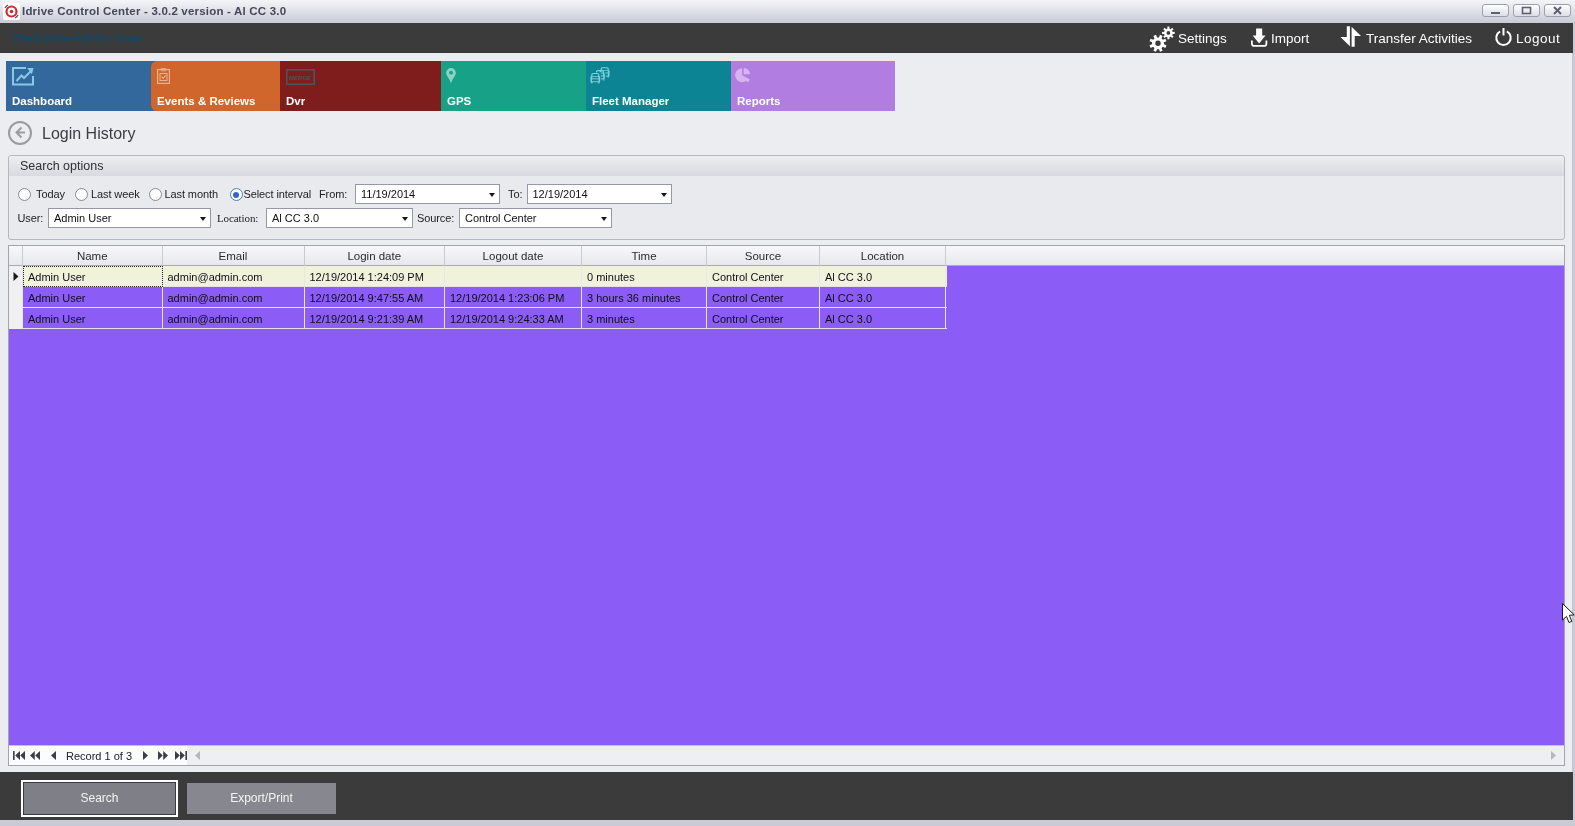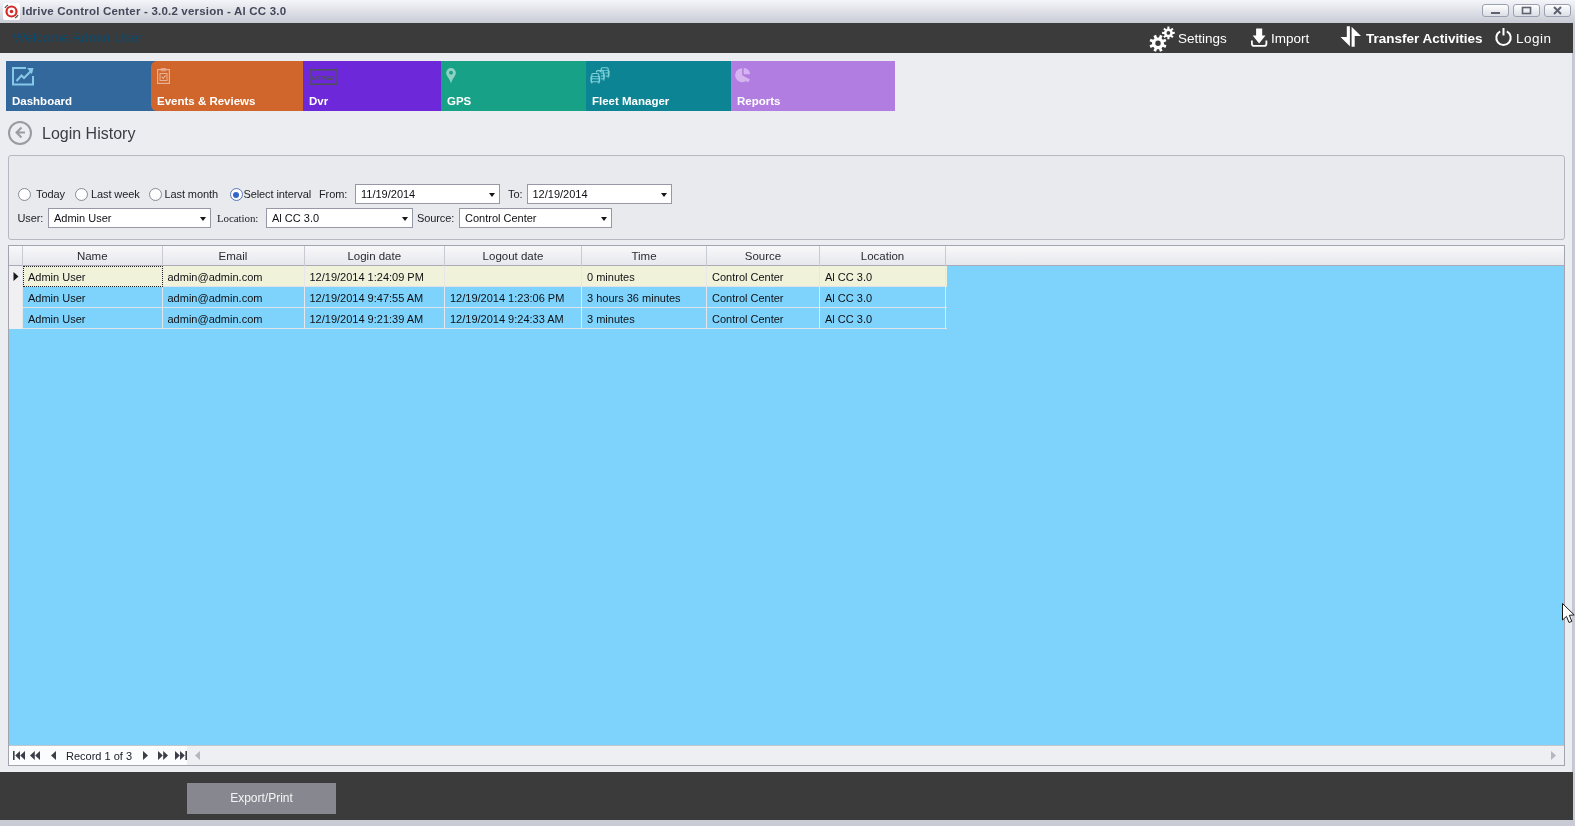--- a/index.html
+++ b/index.html
@@ -39,21 +39,21 @@
   font-size:12.5px; color:#2e2e36; padding:3px 0 0 11px; }
 .flabel { font-size:11px; letter-spacing:-0.1px; color:#1c1c22; }
 .radio { width:13px; height:13px; border-radius:50%; border:1px solid #8a8d99;
   background:radial-gradient(circle at 40% 35%, #ffffff 55%, #e7e9ee); }
 .combo { height:20px; background:#fff; border:1px solid #9699a5; font-size:11px; color:#101014;
   padding:3px 0 0 5px; }
 .combo .arr { position:absolute; right:4px; top:8px; width:0; height:0;
   border-left:3.2px solid transparent; border-right:3.2px solid transparent; border-top:4.6px solid #14141a; }
 
 
-#grid { left:8px; top:245px; width:1557px; height:521px; background:#7dd3fc; border:1px solid #a2a4af; }
+#grid { left:8px; top:245px; width:1557px; height:521px; background:#8b5cf6; border:1px solid #a2a4af; }
 #ghead { left:0; top:0; width:1555px; height:20px;
   background:linear-gradient(#f8f8fa,#e7e8ed); border-bottom:1px solid #aaabb6; }
 .hcell { position:absolute; top:0; height:20px; border-right:1px solid #c8c9d1;
   font-size:11.5px; color:#2a2a32; text-align:center; padding-top:3.5px; }
 .grow { position:absolute; left:0; height:21px; width:938px; border-bottom:1px solid #e2e3e8; }
 .gcell { position:absolute; top:0; height:21px; border-right:1px solid #e6e7ec;
   font-size:11px; color:#101014; padding:4.5px 0 0 5px; white-space:nowrap; overflow:hidden; }
 #navigator { left:0; top:499px; width:1555px; height:20px; background:#fbfcfd; border-top:1px solid #c4c6ce; }
 
 
@@ -113,48 +113,48 @@
     <path d="M5.1 0.5 h6.1 v7 h3.3 l-6.4 8 -6.4 -8 h3.4 z" fill="#fff"></path>
     <path d="M0.9 12.5 v3.2 a2.2 2.2 0 0 0 2.2 2.2 h10.1 a2.2 2.2 0 0 0 2.2 -2.2 v-3.2" fill="none" stroke="#fff" stroke-width="1.8"></path>
   </svg>
   <span style="position:absolute; left:20px; top:8px;">Import</span>
 </div>
 <div class="navitem abs" style="left:1338px;">
   <svg width="24" height="24" viewBox="0 0 24 24" style="position:absolute; top:2px;">
     <path d="M11.9 1.2 L11.9 21.3 L2.5 11.9 L8.8 11.9 L8.8 1.2 Z" fill="#fff"></path>
     <path d="M13.6 21.8 L13.6 1.7 L23 11.1 L16.7 11.1 L16.7 21.8 Z" fill="#fff"></path>
   </svg>
-  <span style="position:absolute; left:28px; top:8px;font-weight:bold;">Transfer Activities</span>
+  <span style="position:absolute; left:28px; top:8px;">Transfer Activities</span>
 </div>
 <div class="navitem abs" style="left:1494px;">
   <svg width="19" height="20" viewBox="0 0 19 20" style="position:absolute; top:4px;">
     <path d="M6.2 4.4 a7.2 7.2 0 1 0 6.6 0" fill="none" stroke="#fff" stroke-width="2"></path>
     <path d="M9.5 1 v7.5" stroke="#fff" stroke-width="2"></path>
   </svg>
-  <span style="position:absolute; left:22px; top:8px; letter-spacing:0.5px;">Login</span>
+  <span style="position:absolute; left:22px; top:8px; letter-spacing:0.5px;">Logout</span>
 </div>
 
 <div class="tile abs" style="left:6px; background:#33689c;">
   <svg width="24" height="19" viewBox="0 0 24 19" style="left:6px; top:6px;">
     <path d="M14 1 H1 V17.5 H21 V9" fill="none" stroke="#85c8e8" stroke-width="2"></path>
     <path d="M4.5 14 L9.5 8.5 L12 11 L18.5 4.5" fill="none" stroke="#85c8e8" stroke-width="2"></path>
     <path d="M15.2 1 h6.3 l-1.6 6.3 z" fill="#85c8e8"></path>
   </svg>
   <div class="lbl">Dashboard</div>
 </div>
 <div class="tile abs" style="left:151px; background:#d0662b;border-radius:6px;">
   <svg width="13" height="16" viewBox="0 0 13 16" style="left:5.5px; top:7px;">
     <rect x="0.6" y="1.6" width="11.8" height="13.8" fill="none" stroke="#e8b193" stroke-width="1.2"></rect>
     <rect x="3.8" y="0.4" width="5.4" height="2.4" rx="0.8" fill="none" stroke="#e8b193" stroke-width="0.9"></rect>
     <rect x="3" y="5.5" width="7" height="7" fill="none" stroke="#e8b193" stroke-width="1.1"></rect>
     <path d="M4.6 8.7 l1.6 1.6 2.6 -3" fill="none" stroke="#e8b193" stroke-width="1.2"></path>
   </svg>
   <div class="lbl">Events &amp; Reviews</div>
 </div>
-<div class="tile abs" style="left:303px; background:#6d28d9;">
+<div class="tile abs" style="left:280px; background:#7f1d1d;">
   <svg width="29" height="16" viewBox="0 0 29 16" style="left:5.5px; top:8px;">
     <rect x="0.8" y="0.8" width="27.4" height="14.4" fill="none" stroke="#4e525a" stroke-width="1.6"></rect>
     <text x="2.8" y="10.5" font-family="Liberation Sans, sans-serif" font-size="6" font-style="italic" font-weight="bold" fill="#4e525a">MERGE</text>
   </svg>
   <div class="lbl">Dvr</div>
 </div>
 <div class="tile abs" style="left:441px; background:#17a287;">
   <svg width="10" height="16" viewBox="0 0 10 16" style="left:5px; top:7px;">
     <path d="M5 0 a4.8 4.8 0 0 1 4.8 4.8 c0 3.4 -3.4 5.4 -4.8 10.6 c-1.4 -5.2 -4.8 -7.2 -4.8 -10.6 a4.8 4.8 0 0 1 4.8 -4.8 z" fill="#8fd2c3"></path>
     <circle cx="5" cy="4.7" r="1.9" fill="#17a287"></circle>
@@ -204,20 +204,21 @@
 </div>
 
 <div id="backcircle" class="abs">
   <svg width="19" height="19" viewBox="0 0 19 19" style="position:absolute; left:0; top:0;">
     <path d="M11.5 4.5 L6.5 9.5 L11.5 14.5 M6.5 9.5 H15" fill="none" stroke="#9a9aa0" stroke-width="2"></path>
   </svg>
 </div>
 <div id="lhtext" class="abs">Login History</div>
 
 <div id="group" class="abs">
+  <div id="groupcap" class="abs">Search options</div>
   <div class="radio abs" style="left:9px; top:32px;"></div>
   <div class="flabel abs" style="left:27px; top:32px;">Today</div>
   <div class="radio abs" style="left:66px; top:32px;"></div>
   <div class="flabel abs" style="left:82px; top:32px;">Last week</div>
   <div class="radio abs" style="left:140px; top:32px;"></div>
   <div class="flabel abs" style="left:155.5px; top:32px;">Last month</div>
   <div class="radio abs" style="left:220.5px; top:32px; border-color:#5a7ab8;">
       <div style="position:absolute; left:2.5px; top:2.5px; width:6px; height:6px; border-radius:50%; background:#3565c8;"></div>
     </div>
   <div class="flabel abs" style="left:234.5px; top:32px;">Select interval</div>
@@ -305,20 +306,23 @@
           <path d="M5 0 L0 4.5 L5 9 z" fill="#b4b6c0"></path>
         </svg>
       <svg width="5" height="9" viewBox="0 0 5 9" style="position:absolute; right:8px; top:5px;">
           <path d="M0 0 L5 4.5 L0 9 z" fill="#b4b6c0"></path>
         </svg>
     </div>
   </div>
 </div>
 
 <div id="footer" class="abs">
+  <div id="searchwrap" class="abs">
+      <div id="searchbtn" class="abs">Search</div>
+    </div>
   <div id="exportbtn" class="abs">Export/Print</div>
 </div>
 <div id="bottomstrip" class="abs"></div>
 <div id="rightstrip" class="abs"></div>
 <div class="abs" style="left:1572px; top:53px; width:1px; height:719px; background:#c2c4ce;"></div>
 <svg class="abs" width="13" height="21" viewBox="0 0 13 21" style="left:1562px; top:603px;">
   <path d="M0.5 0.5 L0.5 17 L4.5 13.4 L7 19.5 L9.8 18.3 L7.3 12.3 L12.2 11.9 Z" fill="#fff" stroke="#1a1a1a" stroke-width="1"></path>
 </svg>
 
 </body></html>

